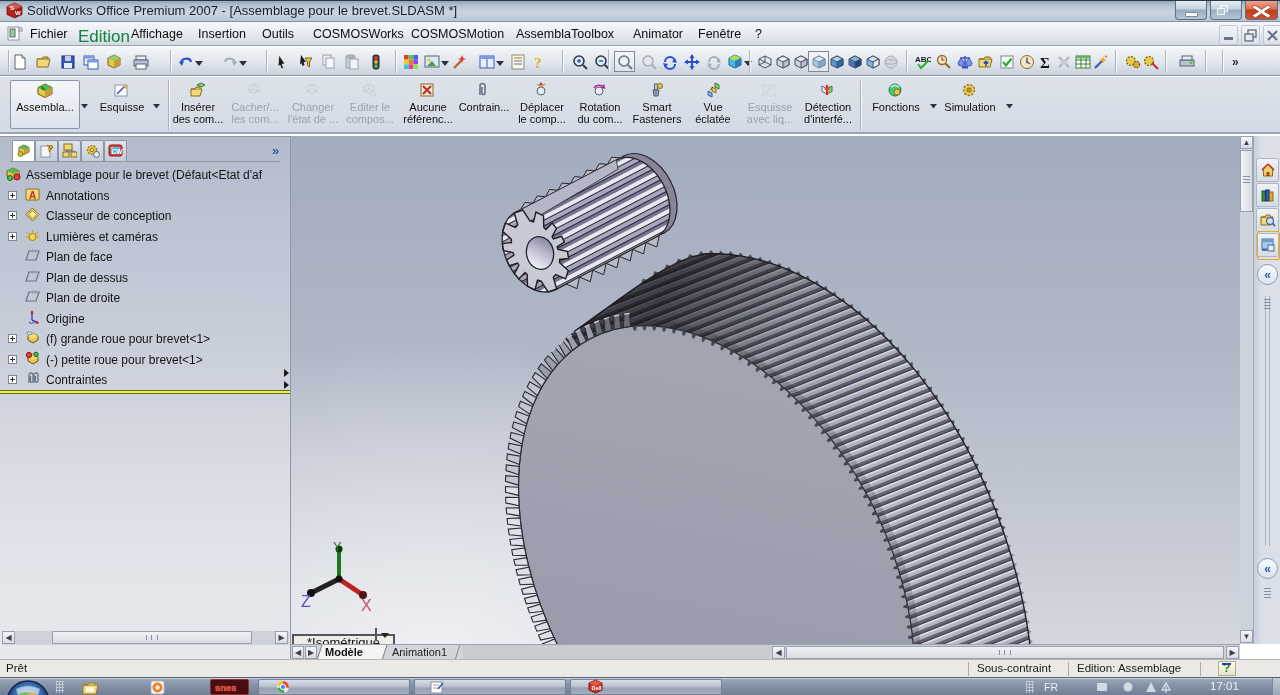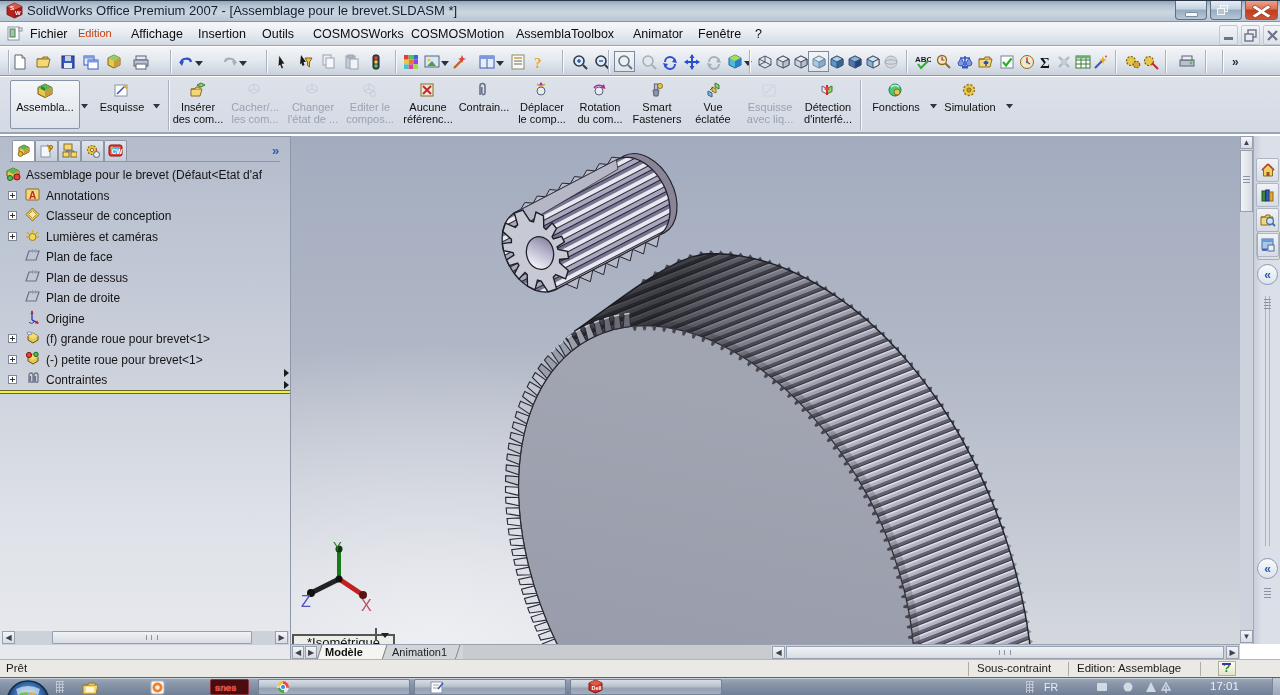--- a/index.html
+++ b/index.html
@@ -51,21 +51,21 @@
 <svg class="abs" style="left:1245px;top:1px;" width="33" height="19" viewBox="0 0 33 19">
     <path d="M10,4 L16.5,8.5 L23,4 L26,6.5 L19.5,10.5 L26,14.5 L23,17 L16.5,12.8 L10,17 L7,14.5 L13.5,10.5 L7,6.5 Z" fill="#fff" stroke="#8c2a12" stroke-width="0.7"></path>
   </svg>
 <div id="menubar" class="abs"></div>
 <svg class="abs" style="left:7px;top:26px;" width="16" height="16" viewBox="0 0 16 16">
     <rect x="1" y="1" width="11" height="13" fill="#fff" stroke="#8a93a3"></rect>
     <rect x="3" y="3" width="5" height="8" fill="#9fc6a8" stroke="#4d7a58"></rect>
     <rect x="12" y="2" width="3" height="3" fill="#e8ebf0" stroke="#8a93a3"></rect>
   </svg>
 <div class="abs" style="left:30px;top:27px;font-size:12.5px;color:#0c0c0c;">Fichier</div>
-<div class="abs" style="left:78px;top:27px;font-size:11px;color:#c2410c;">Edition</div>
+<div class="abs" style="left:78px;top:27px;font-size:17px;color:#15803d;">Edition</div>
 <div class="abs" style="left:131px;top:27px;font-size:12.5px;color:#0c0c0c;">Affichage</div>
 <div class="abs" style="left:198px;top:27px;font-size:12.5px;color:#0c0c0c;">Insertion</div>
 <div class="abs" style="left:262px;top:27px;font-size:12.5px;color:#0c0c0c;">Outils</div>
 <div class="abs" style="left:313px;top:27px;font-size:12.5px;color:#0c0c0c;">COSMOSWorks</div>
 <div class="abs" style="left:411px;top:27px;font-size:12.5px;color:#0c0c0c;">COSMOSMotion</div>
 <div class="abs" style="left:516px;top:27px;font-size:12.5px;color:#0c0c0c;">Assembla</div>
 <div class="abs" style="left:571px;top:27px;font-size:12.5px;color:#0c0c0c;">Toolbox</div>
 <div class="abs" style="left:633px;top:27px;font-size:12.5px;color:#0c0c0c;">Animator</div>
 <div class="abs" style="left:698px;top:27px;font-size:12.5px;color:#0c0c0c;">Fenêtre</div>
 <div class="abs" style="left:755px;top:27px;font-size:12.5px;color:#0c0c0c;">?</div>

